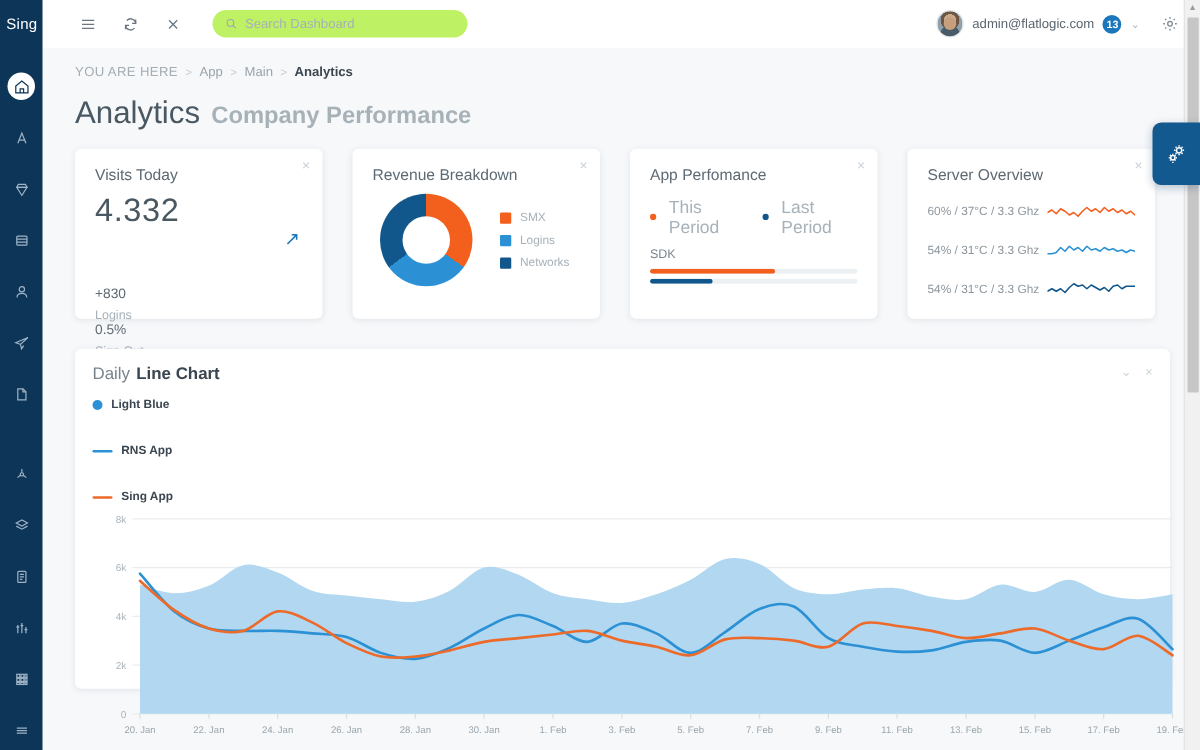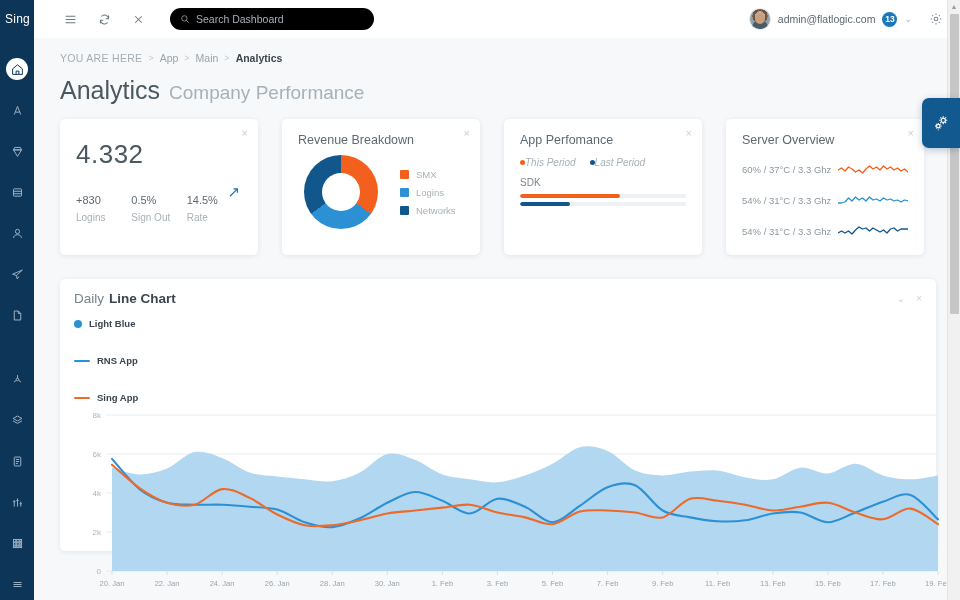--- a/index.html
+++ b/index.html
@@ -58,21 +58,21 @@
   }
   .tb-icons { display: flex; align-items: center; gap: 14px; margin-left: 14px;}
   .tb-btn {
     width: 20px; height: 20px; display:flex; align-items:center; justify-content:center;
     cursor: pointer;
   }
   .tb-btn svg { stroke: #6b7680; fill: none; stroke-width: 1.3; }
   .search-wrap {
     margin-left: 22px;
     width: 204px; height: 22px;
-    background: #000000; border-radius: 11px;
+    background: #bef264; border-radius: 11px;
     display: flex; align-items: center;
     padding: 0 10px;
   }
   .search-wrap svg { stroke:#9aa5ae; fill:none; stroke-width:1.3; margin-right:6px; flex:0 0 auto;}
   .search-input {
     border: none; outline: none; background: transparent;
     font-family: "Liberation Sans", sans-serif;
     font-size: 10.5px; color: #5b6670; width: 100%;
   }
   .search-input::placeholder { color: #a6b0b8; }
@@ -113,21 +113,21 @@
     overflow: hidden;
   }
   .breadcrumb { display:flex; align-items:center; gap:6px; font-size:10.5px; color:#a4adb4; }
   .breadcrumb .here { letter-spacing:.3px; }
   .breadcrumb .sep { color:#c3cacf; font-size: 9px; }
   .breadcrumb .crumb { color:#9aa4ab; cursor:pointer; }
   .breadcrumb .crumb.current { color:#3b4650; font-weight:bold; cursor:default; }
 
   .page-title { margin-top: 12px; display:flex; align-items:baseline; gap:9px; }
   .page-title .t1 { font-size: 25px; color:#4a5862; font-weight: normal; }
-  .page-title .t2 { font-size: 19px; color:#a7b1b8; font-weight: normal; }
+  .page-title .t2 { font-size: 19px; color:#a7b1b8; font-weight: bold; }
 
   
   .cards {
     margin-top: 14px;
     display: flex; gap: 24px;
   }
   .card {
     background: #ffffff;
     border-radius: 5px;
     box-shadow: 0 1px 5px rgba(50,70,90,.10);
@@ -138,39 +138,39 @@
     color:#c8d0d6; font-size:11px; line-height:1; cursor:pointer;
   }
   .card-title { font-size: 12.5px; color:#5e6a73; }
 
   .card-visits { width: 198px; height: 136px; padding: 14px 16px; }
   .big-num { font-size: 26px; color:#4a5862; margin-top: 6px; letter-spacing:.5px;}
   .arrow-up {
     position:absolute; right: 18px; bottom: 56px;
     color:#1b76bb; font-size: 15px; line-height:1;
   }
-  .stats { display:flex; margin-top: 24px; gap: 0;}
+  .stats { display:flex; margin-top: 45px; gap: 0; flex-direction: column;}
   .stat { flex: 1 1 0; }
   .stat .v { font-size: 11px; color:#5e6a73; }
   .stat .l { font-size: 10px; color:#a7b1b8; margin-top: 6px; }
 
   .card-rev { width: 198px; height: 136px; padding: 14px 16px; }
   .donut-row { display:flex; align-items:center; margin-top: 8px; }
   .donut { width: 74px; height: 74px; border-radius:50%; position:relative; margin-left:6px; }
   .donut::after{
     content:""; position:absolute; left:50%; top:50%; transform:translate(-50%,-50%);
     width:38px; height:38px; border-radius:50%; background:#fff;
   }
   .legend-v { margin-left: 22px; display:flex; flex-direction:column; gap:7px; }
   .lg { display:flex; align-items:center; gap:7px; font-size:9.5px; color:#a7b1b8; }
   .lg .sw { width:9px; height:9px; border-radius:1px; flex:0 0 auto;}
 
   .card-perf { width: 198px; height: 136px; padding: 14px 16px; }
   .per-legend { display:flex; gap:14px; margin-top:10px; }
-  .pl { display:flex; align-items:center; gap:0; font-size:10px; color:#a7b1b8;font-style:italic;}
+  .pl { display:flex; align-items:center; gap:10px; font-size:14px; color:#a7b1b8;}
   .pl .dot { width:5px; height:5px; border-radius:50%; flex:0 0 auto;}
   .perf-group { margin-top: 9px; }
   .perf-label { font-size: 10px; color:#7b868e; margin-bottom: 6px;}
   .bar-track { height:4px; background:#eef1f3; border-radius:2px; margin-bottom:4px; overflow:hidden;}
   .bar-fill { height:100%; border-radius:2px;}
 
   .card-srv { width: 198px; height: 136px; padding: 14px 16px; }
   .srv-row { display:flex; align-items:center; margin-top: 13px; }
   .srv-txt { font-size: 9.5px; color:#8d979e; width: 96px; flex:0 0 96px;}
   .srv-spark { flex:1 1 auto; height: 18px; }
@@ -390,20 +390,21 @@
 
       <div class="page-title">
         <span class="t1">Analytics</span>
         <span class="t2">Company Performance</span>
       </div>
 
       <div class="cards">
 
         <div class="card card-visits">
           <span class="card-x">×</span>
+          <div class="card-title">Visits Today</div>
           <div class="big-num">4.332</div>
           <div class="arrow-up">↗</div>
           <div class="stats">
             <div class="stat">
               <div class="v">+830</div>
               <div class="l">Logins</div>
             </div>
             <div class="stat">
               <div class="v">0.5%</div>
               <div class="l">Sign Out</div>

